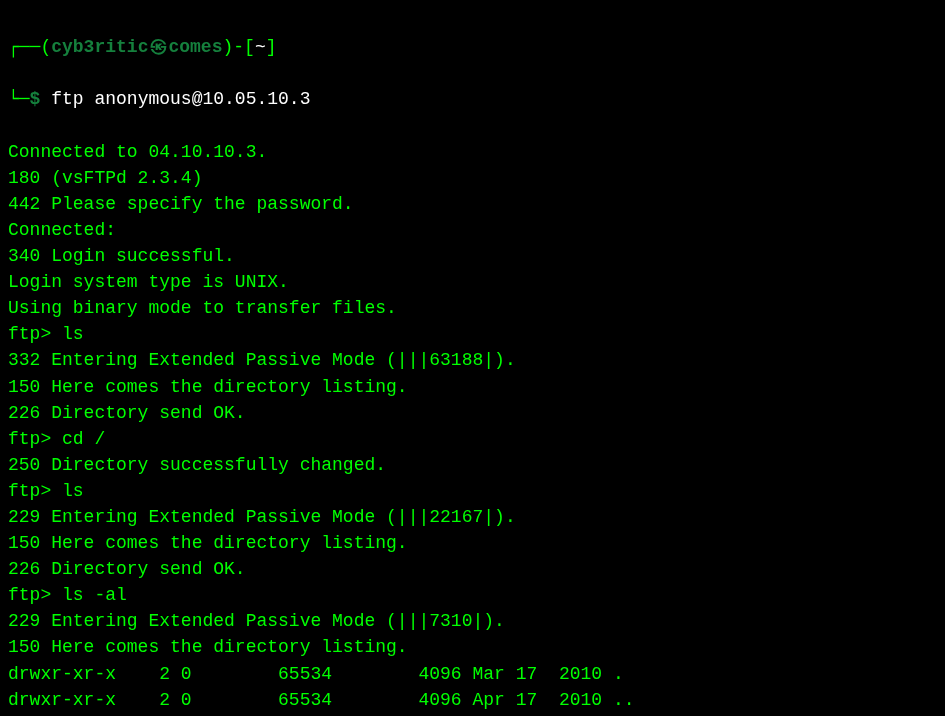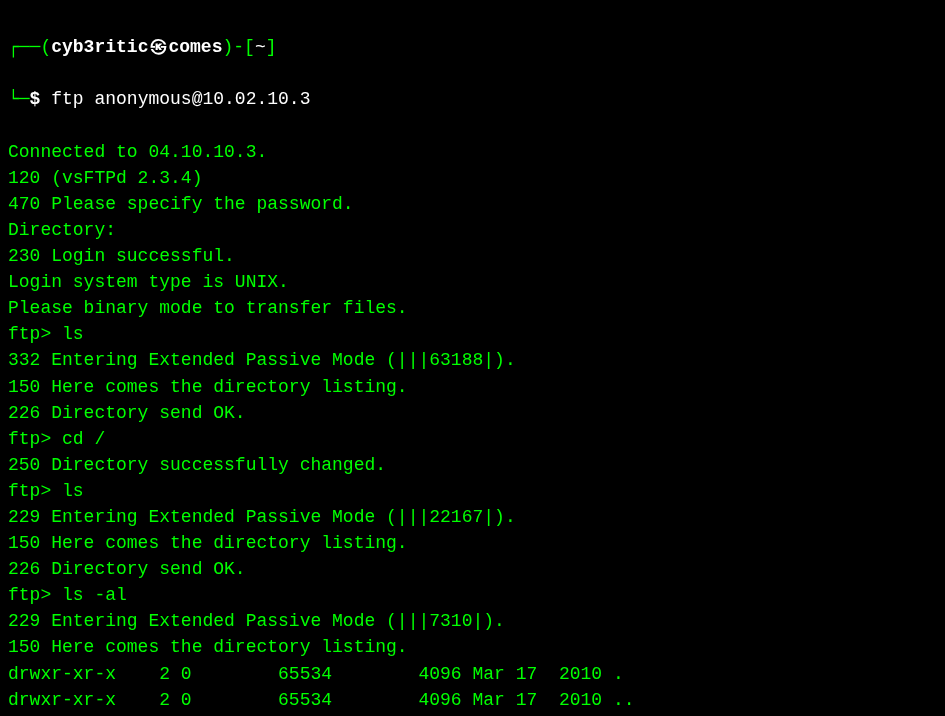--- a/index.html
+++ b/index.html
@@ -18,58 +18,58 @@
       height: 716px;
       overflow: hidden;
     }
     .terminal {
       white-space: pre;
     }
     .green {
       color: #00ff00;
     }
     .blue {
-      color: #ffffff;
+      color: #15803d;
       font-weight: bold;
     }
     .white {
       color: #ffffff;
     }
     .prompt-line {
       display: block;
     }
     .skull {
       display: inline-block;
       vertical-align: middle;
       margin: 0 1px;
     }
   </style>
 </head>
 <body>
 
 <div class="terminal">
 <span class="prompt-line"><span class="green">┌──</span><span class="green">(</span><span class="blue">cyb3ritic</span><span class="blue skull">㉿</span><span class="blue">comes</span><span class="green">)</span><span class="green">-</span><span class="green">[</span><span class="white">~</span><span class="green">]</span></span>
-<span class="prompt-line"><span class="green">└─</span><span class="blue">$</span><span class="white"> ftp anonymous@10.02.10.3</span></span>
+<span class="prompt-line"><span class="green">└─</span><span class="blue">$</span><span class="white"> ftp anonymous@10.05.10.3</span></span>
 <span class="green">Connected to 04.10.10.3.</span>
-<span class="green">120 (vsFTPd 2.3.4)</span>
-<span class="green">470 Please specify the password.</span>
-<span class="green">Directory:</span>
-<span class="green">230 Login successful.</span>
+<span class="green">180 (vsFTPd 2.3.4)</span>
+<span class="green">442 Please specify the password.</span>
+<span class="green">Connected:</span>
+<span class="green">340 Login successful.</span>
 <span class="green">Login system type is UNIX.</span>
-<span class="green">Please binary mode to transfer files.</span>
+<span class="green">Using binary mode to transfer files.</span>
 <span class="green">ftp&gt; ls</span>
 <span class="green">332 Entering Extended Passive Mode (|||63188|).</span>
 <span class="green">150 Here comes the directory listing.</span>
 <span class="green">226 Directory send OK.</span>
 <span class="green">ftp&gt; cd /</span>
 <span class="green">250 Directory successfully changed.</span>
 <span class="green">ftp&gt; ls</span>
 <span class="green">229 Entering Extended Passive Mode (|||22167|).</span>
 <span class="green">150 Here comes the directory listing.</span>
 <span class="green">226 Directory send OK.</span>
 <span class="green">ftp&gt; ls -al</span>
 <span class="green">229 Entering Extended Passive Mode (|||7310|).</span>
 <span class="green">150 Here comes the directory listing.</span>
 <span class="green">drwxr-xr-x    2 0        65534        4096 Mar 17  2010 .</span>
-<span class="green">drwxr-xr-x    2 0        65534        4096 Mar 17  2010 ..</span>
+<span class="green">drwxr-xr-x    2 0        65534        4096 Apr 17  2010 ..</span>
 <span class="green">226 Directory send OK.</span>
 
 </div>
 
 </body></html>

